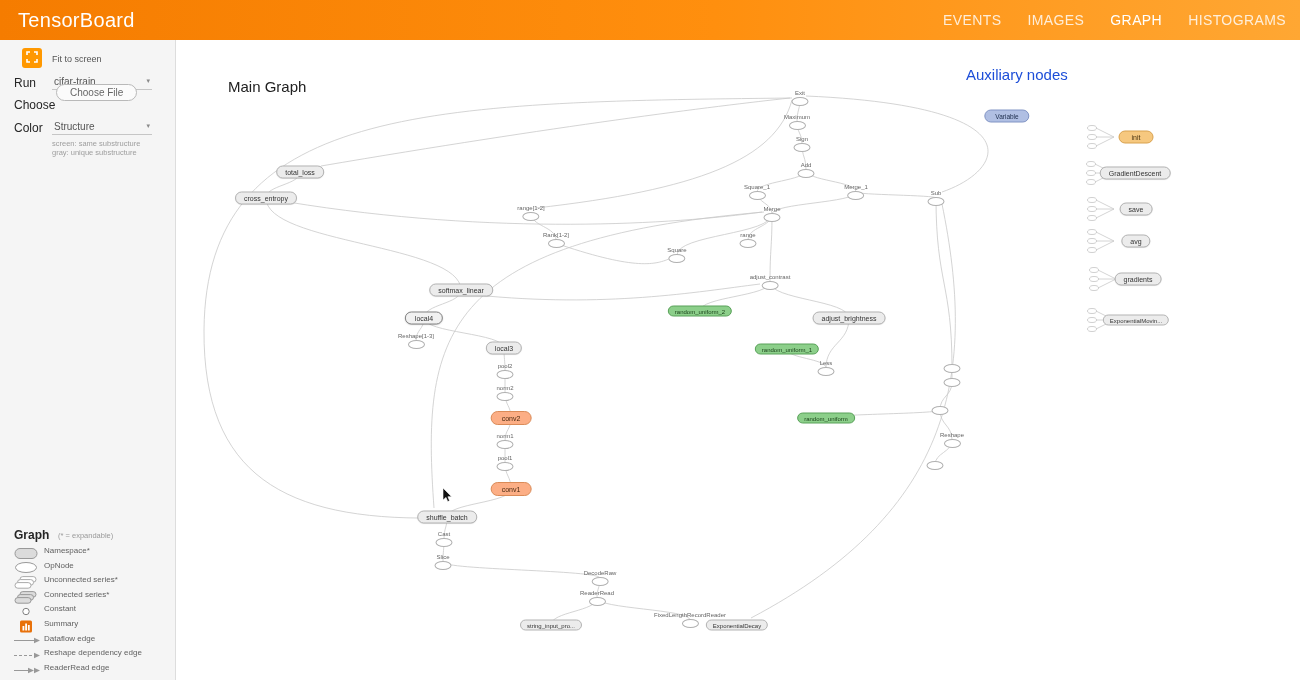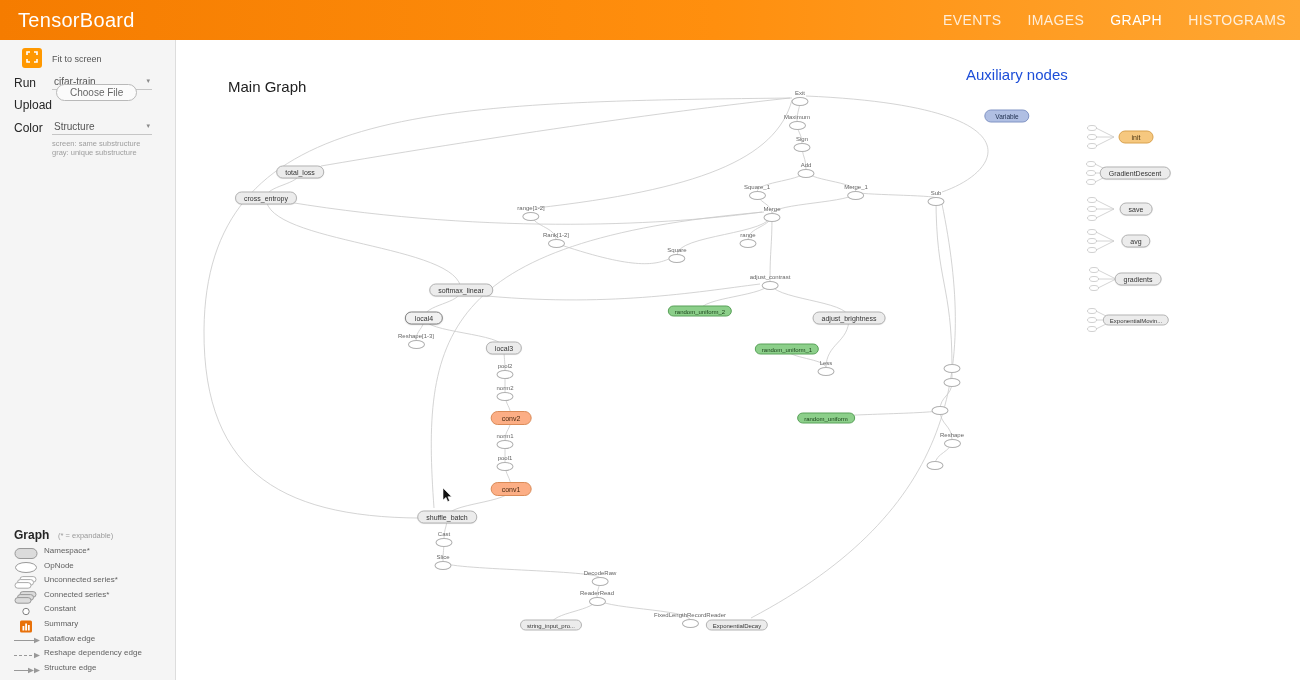--- a/index.html
+++ b/index.html
@@ -89,21 +89,21 @@
     </span>
   </div>
   <div class="fit-label">Fit to screen</div>
 
   <div class="fld-label" style="top:36px">Run</div>
   <div class="select" style="top:35px">
     <span>cifar-train</span>
     <span class="caret">▾</span>
   </div>
 
-  <div class="fld-label" style="top:58px">Upload</div>
+  <div class="fld-label" style="top:58px">Choose</div>
   <button class="choose-btn">Choose File</button>
 
   <div class="fld-label" style="top:81px">Color</div>
   <div class="select" style="top:80px">
     <span>Structure</span>
     <span class="caret">▾</span>
   </div>
   <div class="hint" style="top:99px">screen: same substructure</div>
   <div class="hint" style="top:108px">gray: unique substructure</div>
 
@@ -185,21 +185,21 @@
           <span class="legend-label">Reshape dependency edge</span>
         </div>
         <div class="legend-row">
           <span class="legend-icon">
             <svg width="30" height="13">
               <line x1="2" y1="6.5" x2="20" y2="6.5" stroke="#999"></line>
               <polygon points="16,3.8 22,6.5 16,9.2" fill="#999"></polygon>
               <polygon points="22,3.8 28,6.5 22,9.2" fill="#999"></polygon>
             </svg>
           </span>
-          <span class="legend-label">Structure edge</span>
+          <span class="legend-label">ReaderRead edge</span>
         </div>
       </div>
   </div>
 </div>
 
 <div class="main">
   <svg id="edge-layer" viewBox="0 0 1124 640">
 
     <path d="M616,58 C250,62 30,66 28,290 C27,436 110,480 258,478"></path>
     <path d="M588,172 C260,200 246,300 258,468"></path>

